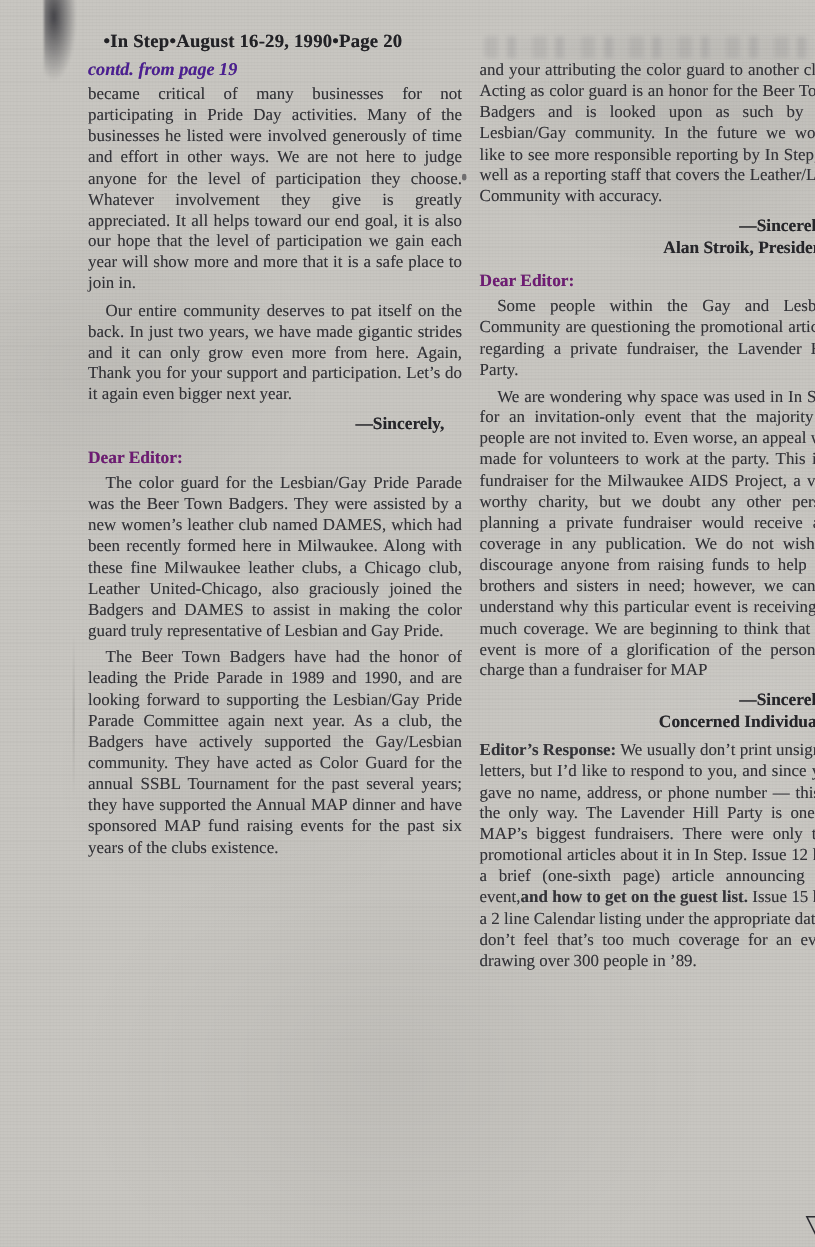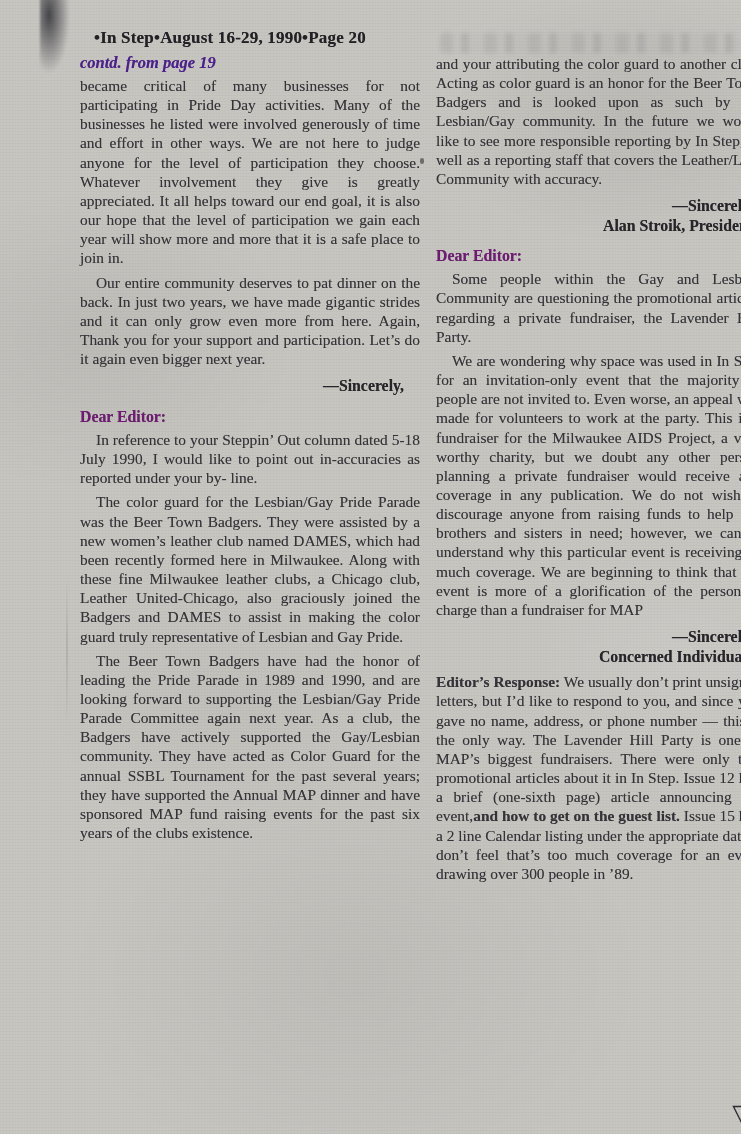--- a/index.html
+++ b/index.html
@@ -94,26 +94,25 @@
   <div class="artifact crease"></div>
   <div class="artifact fold-line"></div>
   <div class="artifact speck" style="left:372px; top:158px;"></div>
   <div class="artifact speck" style="left:704px; top:150px; transform:rotate(20deg);"></div>
   <div class="artifact speck" style="left:710px; top:625px;"></div>
 
   <div class="col col-left">
     <h1 class="masthead">•In Step•August 16-29, 1990•Page 20</h1>
     <p class="contd">contd. from page 19</p>
     <p class="body-p">became critical of many businesses for not participating in Pride Day activities. Many of the businesses he listed were involved generously of time and effort in other ways. We are not here to judge anyone for the level of participation they choose. Whatever involvement they give is greatly appreciated. It all helps toward our end goal, it is also our hope that the level of participation we gain each year will show more and more that it is a safe place to join in.</p>
-    <p class="body-p indent">Our entire community deserves to pat dinner on the back. In just two years, we have made gigantic strides and it can only grow even more from here. Again, Thank you for your support and participation. Let’s do it again even bigger next year.</p>
+    <p class="body-p indent">Our entire community deserves to pat itself on the back. In just two years, we have made gigantic strides and it can only grow even more from here. Again, Thank you for your support and participation. Let’s do it again even bigger next year.</p>
     <div class="signoff">
       <p class="sig-line">—Sincerely,</p>
     </div>
     <p class="heading">Dear Editor:</p>
-    <p class="body-p indent">In reference to your Steppin’ Out column dated 5-18 July 1990, I would like to point out in-accuracies as reported under your by- line.</p>
     <p class="body-p indent">The color guard for the Lesbian/Gay Pride Parade was the Beer Town Badgers. They were assisted by a new women’s leather club named DAMES, which had been recently formed here in Milwaukee. Along with these fine Milwaukee leather clubs, a Chicago club, Leather United-Chicago, also graciously joined the Badgers and DAMES to assist in making the color guard truly representative of Lesbian and Gay Pride.</p>
     <p class="body-p indent">The Beer Town Badgers have had the honor of leading the Pride Parade in 1989 and 1990, and are looking forward to supporting the Lesbian/Gay Pride Parade Committee again next year. As a club, the Badgers have actively supported the Gay/Lesbian community. They have acted as Color Guard for the annual SSBL Tournament for the past several years; they have supported the Annual MAP dinner and have sponsored MAP fund raising events for the past six years of the clubs existence.</p>
   </div>
 
   <div class="col col-right">
     <p class="body-p">and your attributing the color guard to another club. Acting as color guard is an honor for the Beer Town Badgers and is looked upon as such by the Lesbian/Gay community. In the future we would like to see more responsible reporting by In Step, as well as a reporting staff that covers the Leather/Levi Community with accuracy.</p>
     <div class="signoff">
       <p class="sig-line">—Sincerely,</p>
       <p class="sig-line">Alan Stroik, President</p>
     </div>

